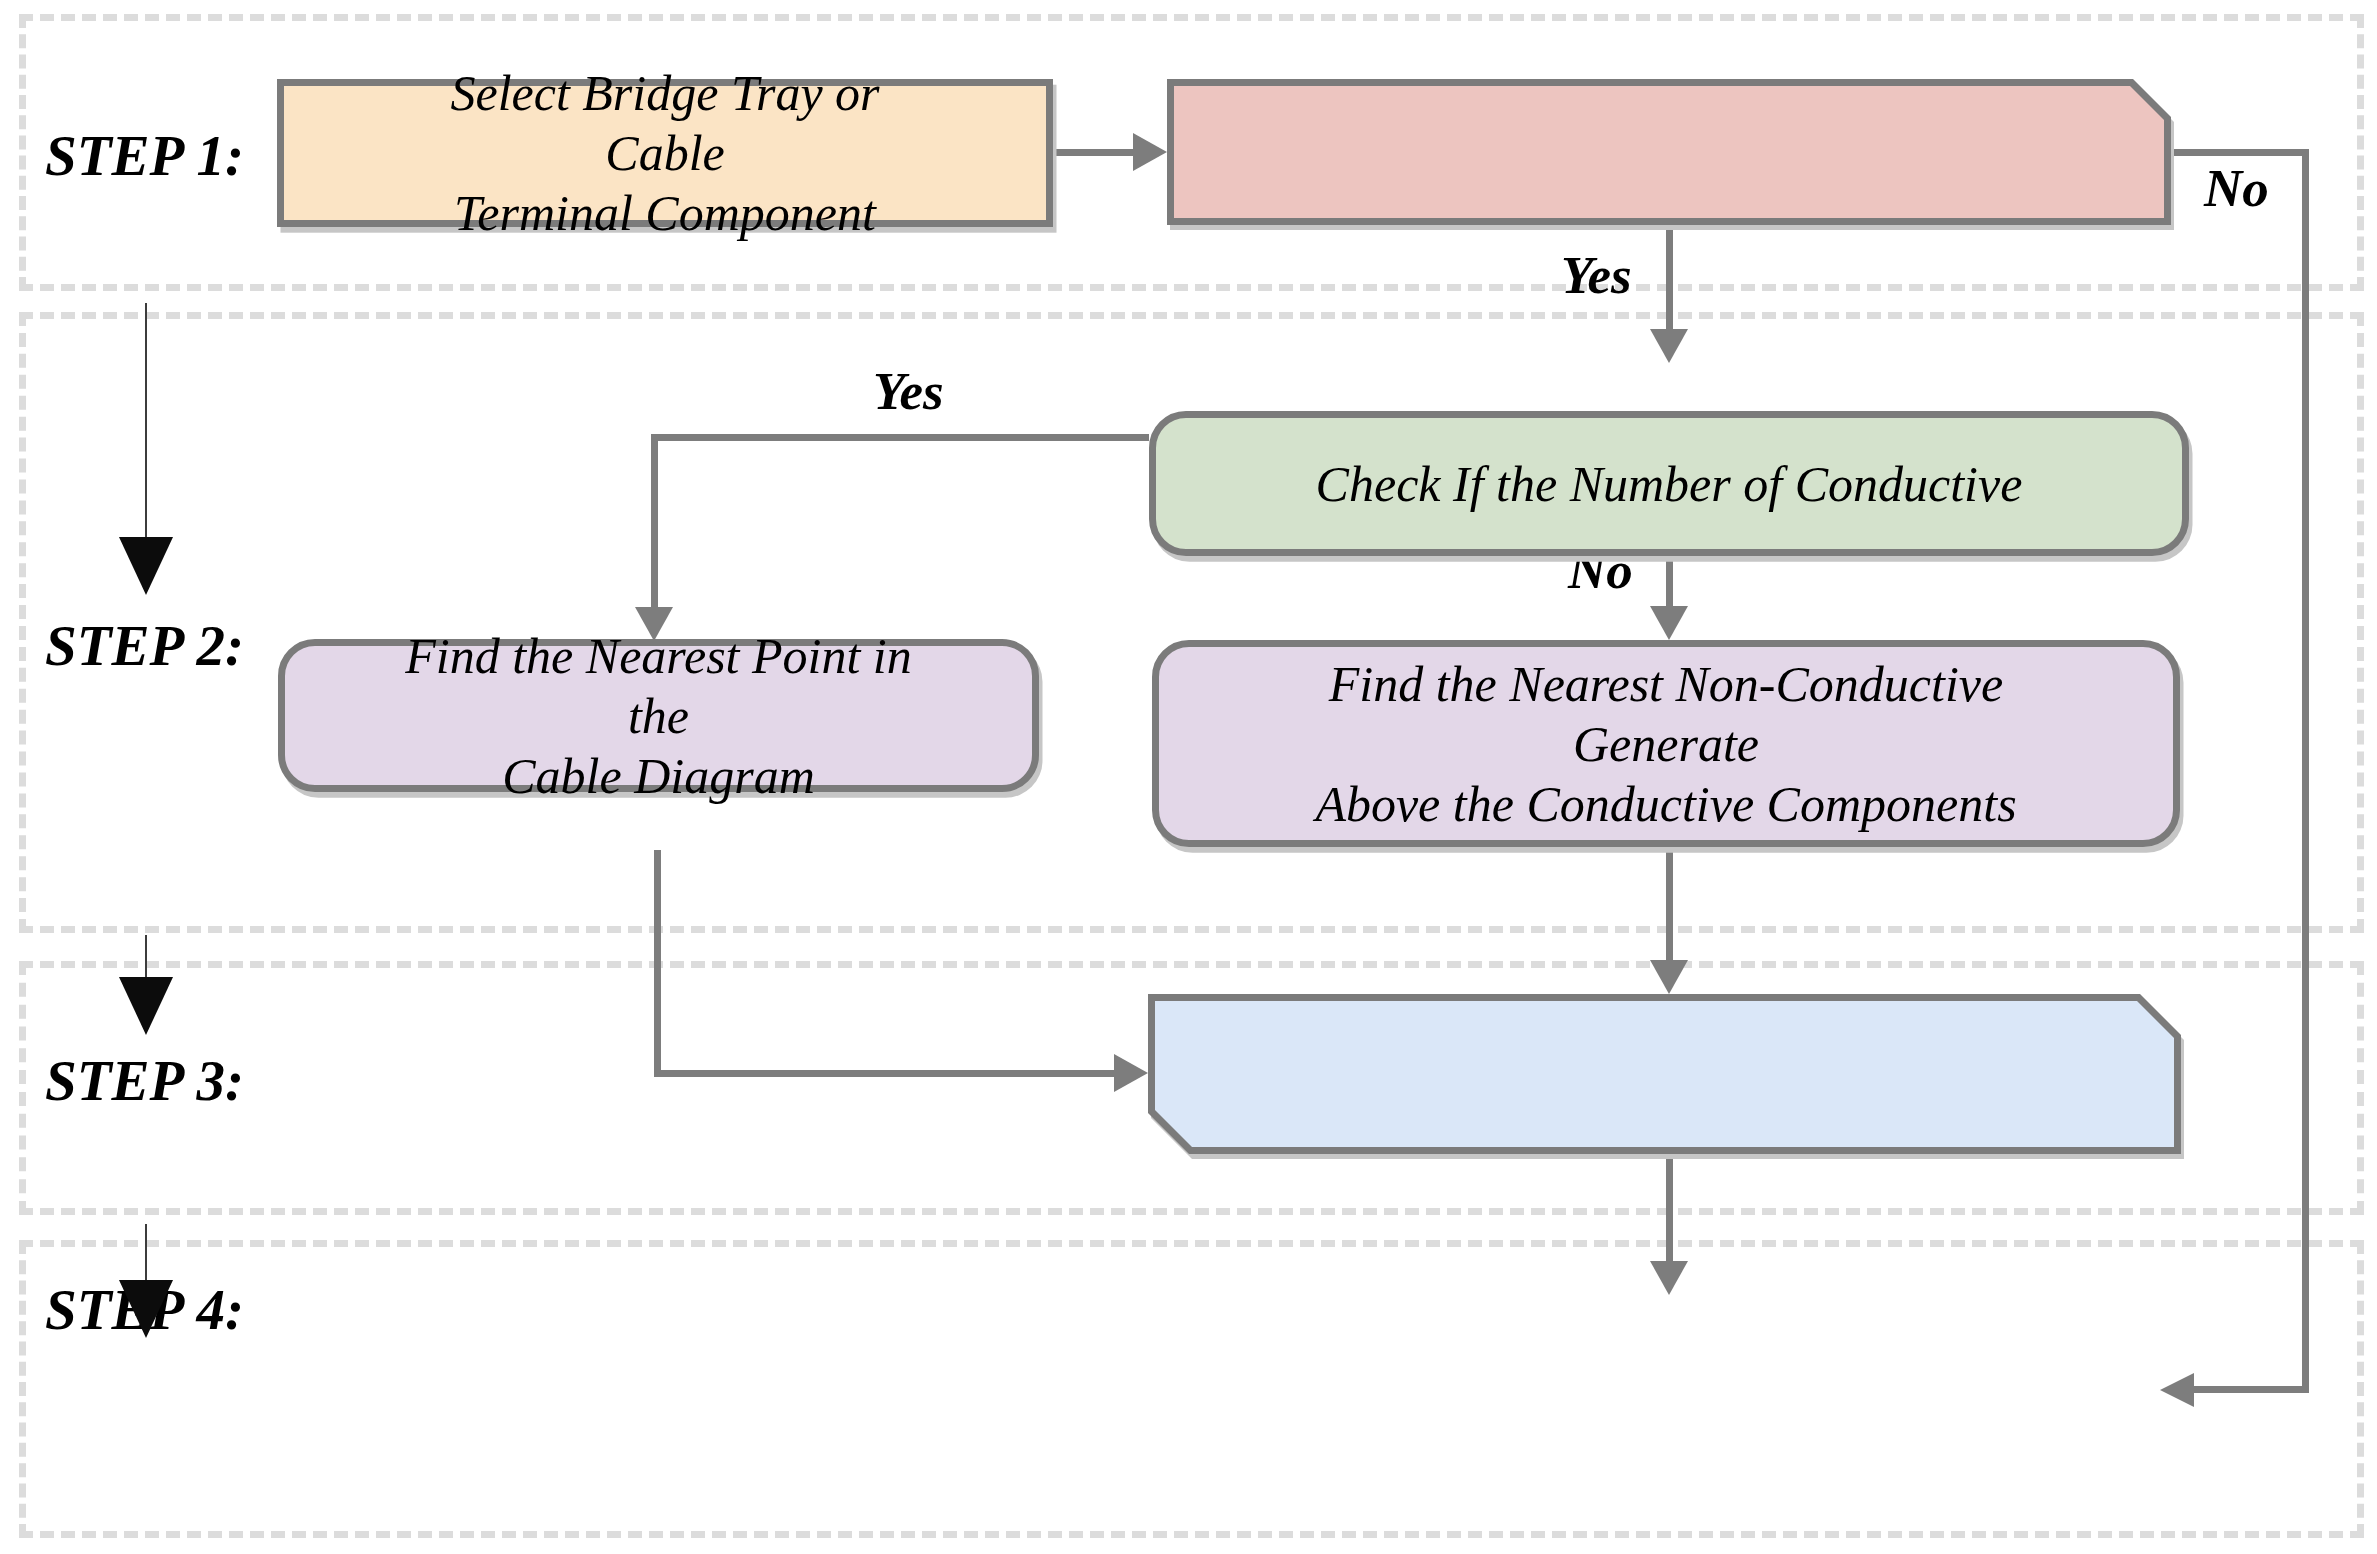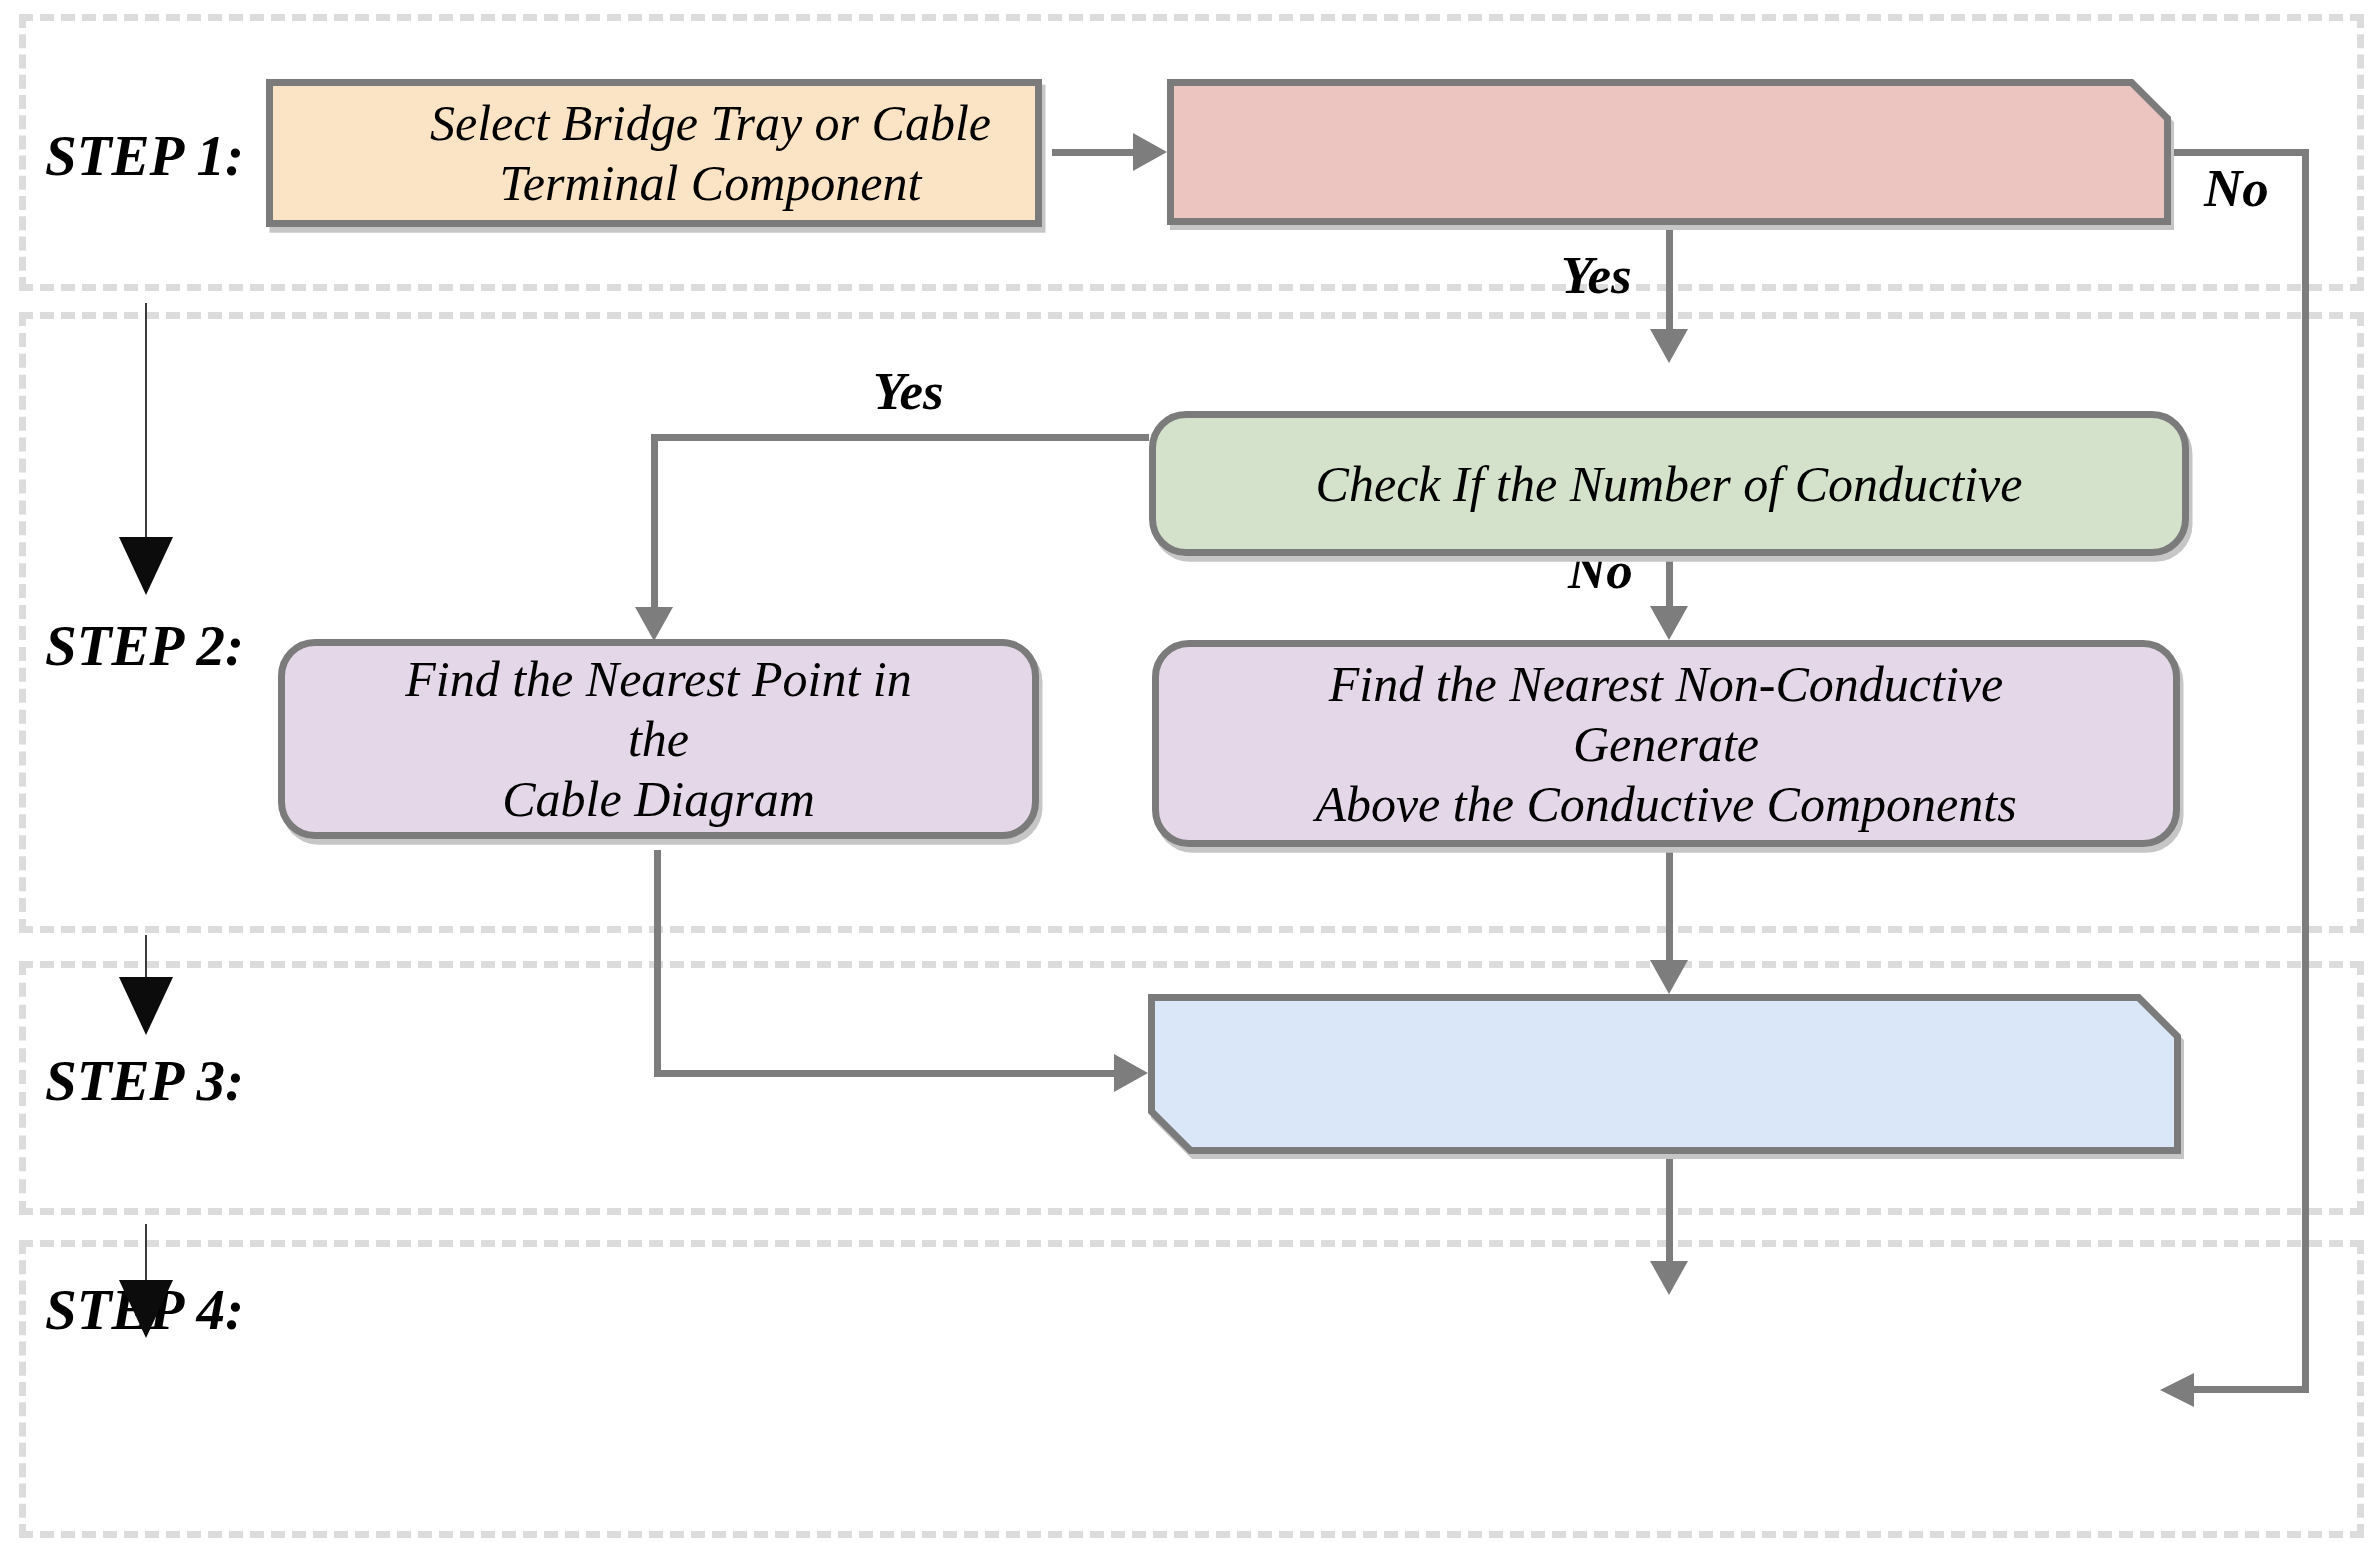--- a/index.html
+++ b/index.html
@@ -91,21 +91,21 @@
   <div class="arr down" style="left:1650px;top:960px;"></div>
 
   <div class="conn" style="left:1666px;top:1153px;width:7px;height:110px;"></div>
   <div class="arr down" style="left:1650px;top:1261px;"></div>
 
   <div class="edge-label" style="left:1561px;top:246px;">Yes</div>
   <div class="edge-label" style="left:2204px;top:159px;">No</div>
   <div class="edge-label" style="left:873px;top:362px;">Yes</div>
   <div class="edge-label" style="left:1568px;top:541px;">No</div>
 
-  <div class="node fill-orange" style="left:266px;top:79px;width:776px;height:148px;padding:0 44px;justify-content:flex-end;">
+  <div class="node fill-orange" style="left:277px;top:79px;width:776px;height:148px;padding:0 101px;justify-content:flex-end;">
     <div class="txt">
         <div>Select Bridge Tray or Cable</div>
         <div>Terminal Component</div>
       </div>
   </div>
 
   <div class="shadow-wrap" style="left:1167px;top:79px;width:1004px;height:146px;">
     <div class="notch notch-tr" style="width:1004px;height:146px;">
       <div class="bg"></div>
       <div class="txt">
@@ -114,21 +114,21 @@
         </div>
     </div>
   </div>
 
   <div class="node rounded fill-green" style="left:1149px;top:363px;width:1040px;height:145px;padding:0 128px;margin-top:48px;">
     <div class="txt">
         <div>Check If the Number of Conductive</div>
       </div>
   </div>
 
-  <div class="node rounded fill-purple" style="left:278px;top:639px;width:761px;height:200px;padding:9px 85px;">
+  <div class="node rounded fill-purple" style="left:278px;top:639px;width:761px;height:153px;padding:9px 85px;">
     <div class="txt">
         <div>Find the Nearest Point in the</div>
         <div>Cable Diagram</div>
       </div>
   </div>
 
   <div class="node rounded fill-purple" style="left:1152px;top:640px;width:1028px;height:207px;padding:0 92px;">
     <div class="txt">
         <div>Find the Nearest Non-Conductive Generate</div>
         <div>Above the Conductive Components</div>

